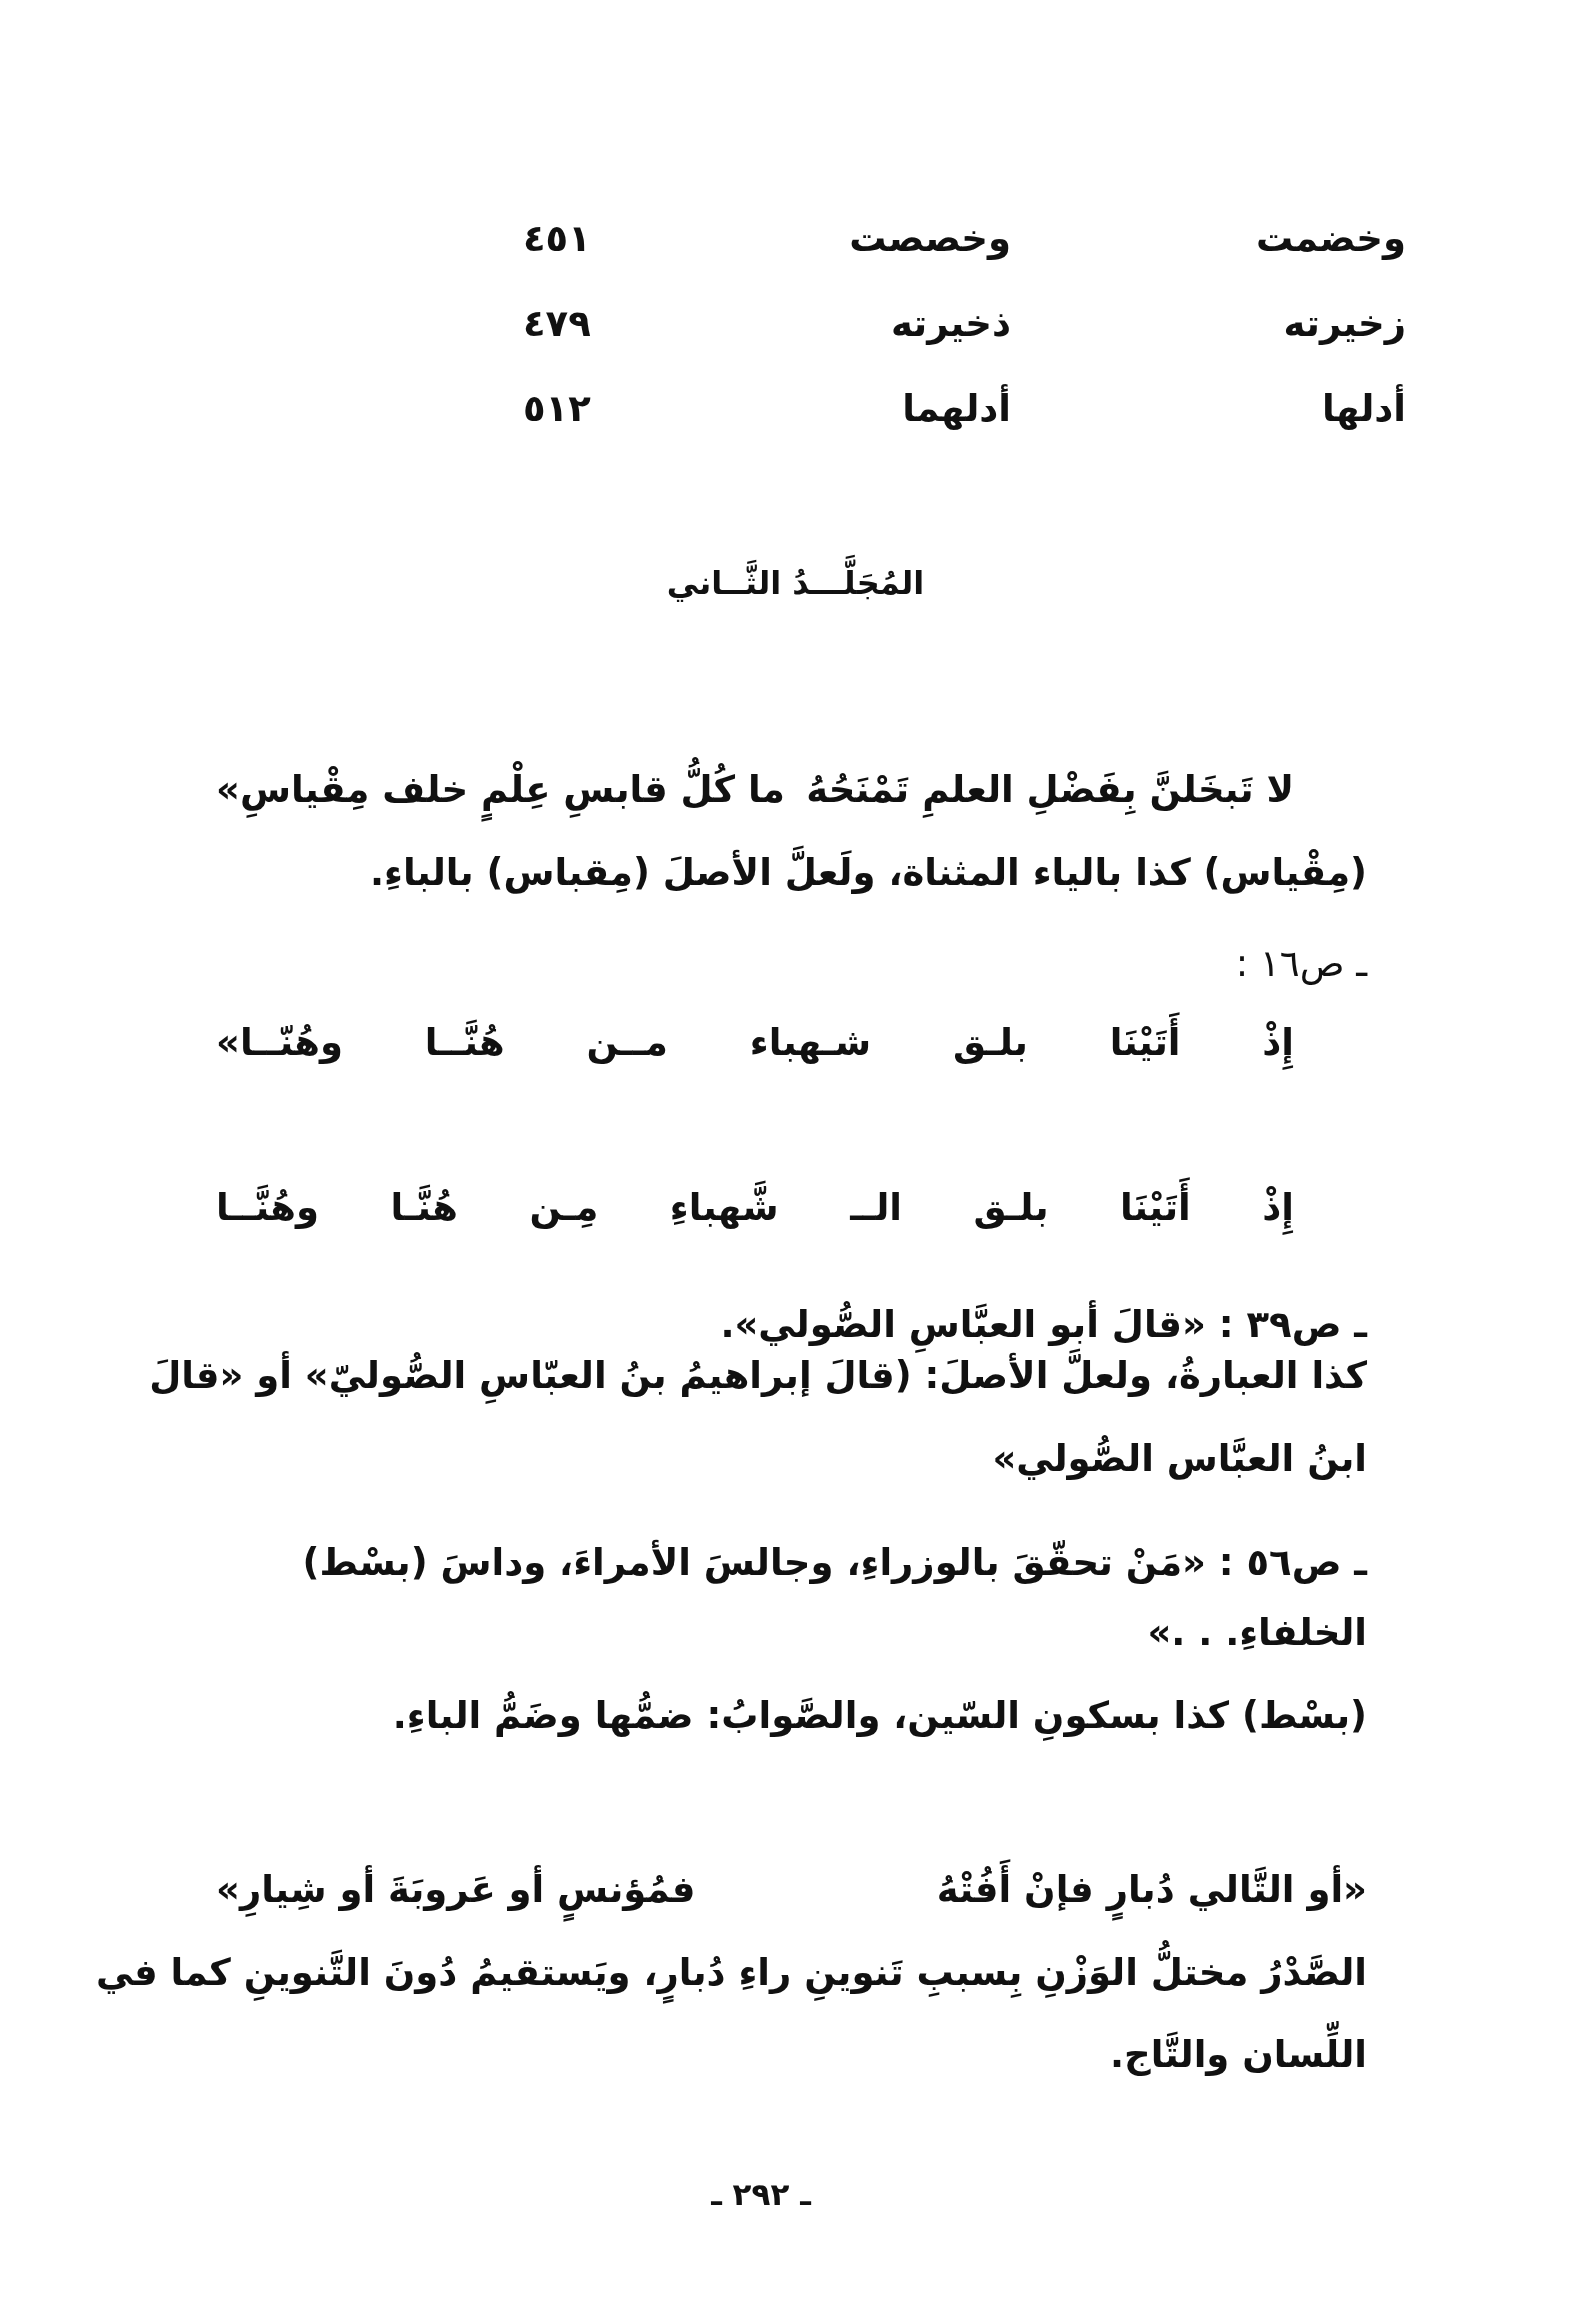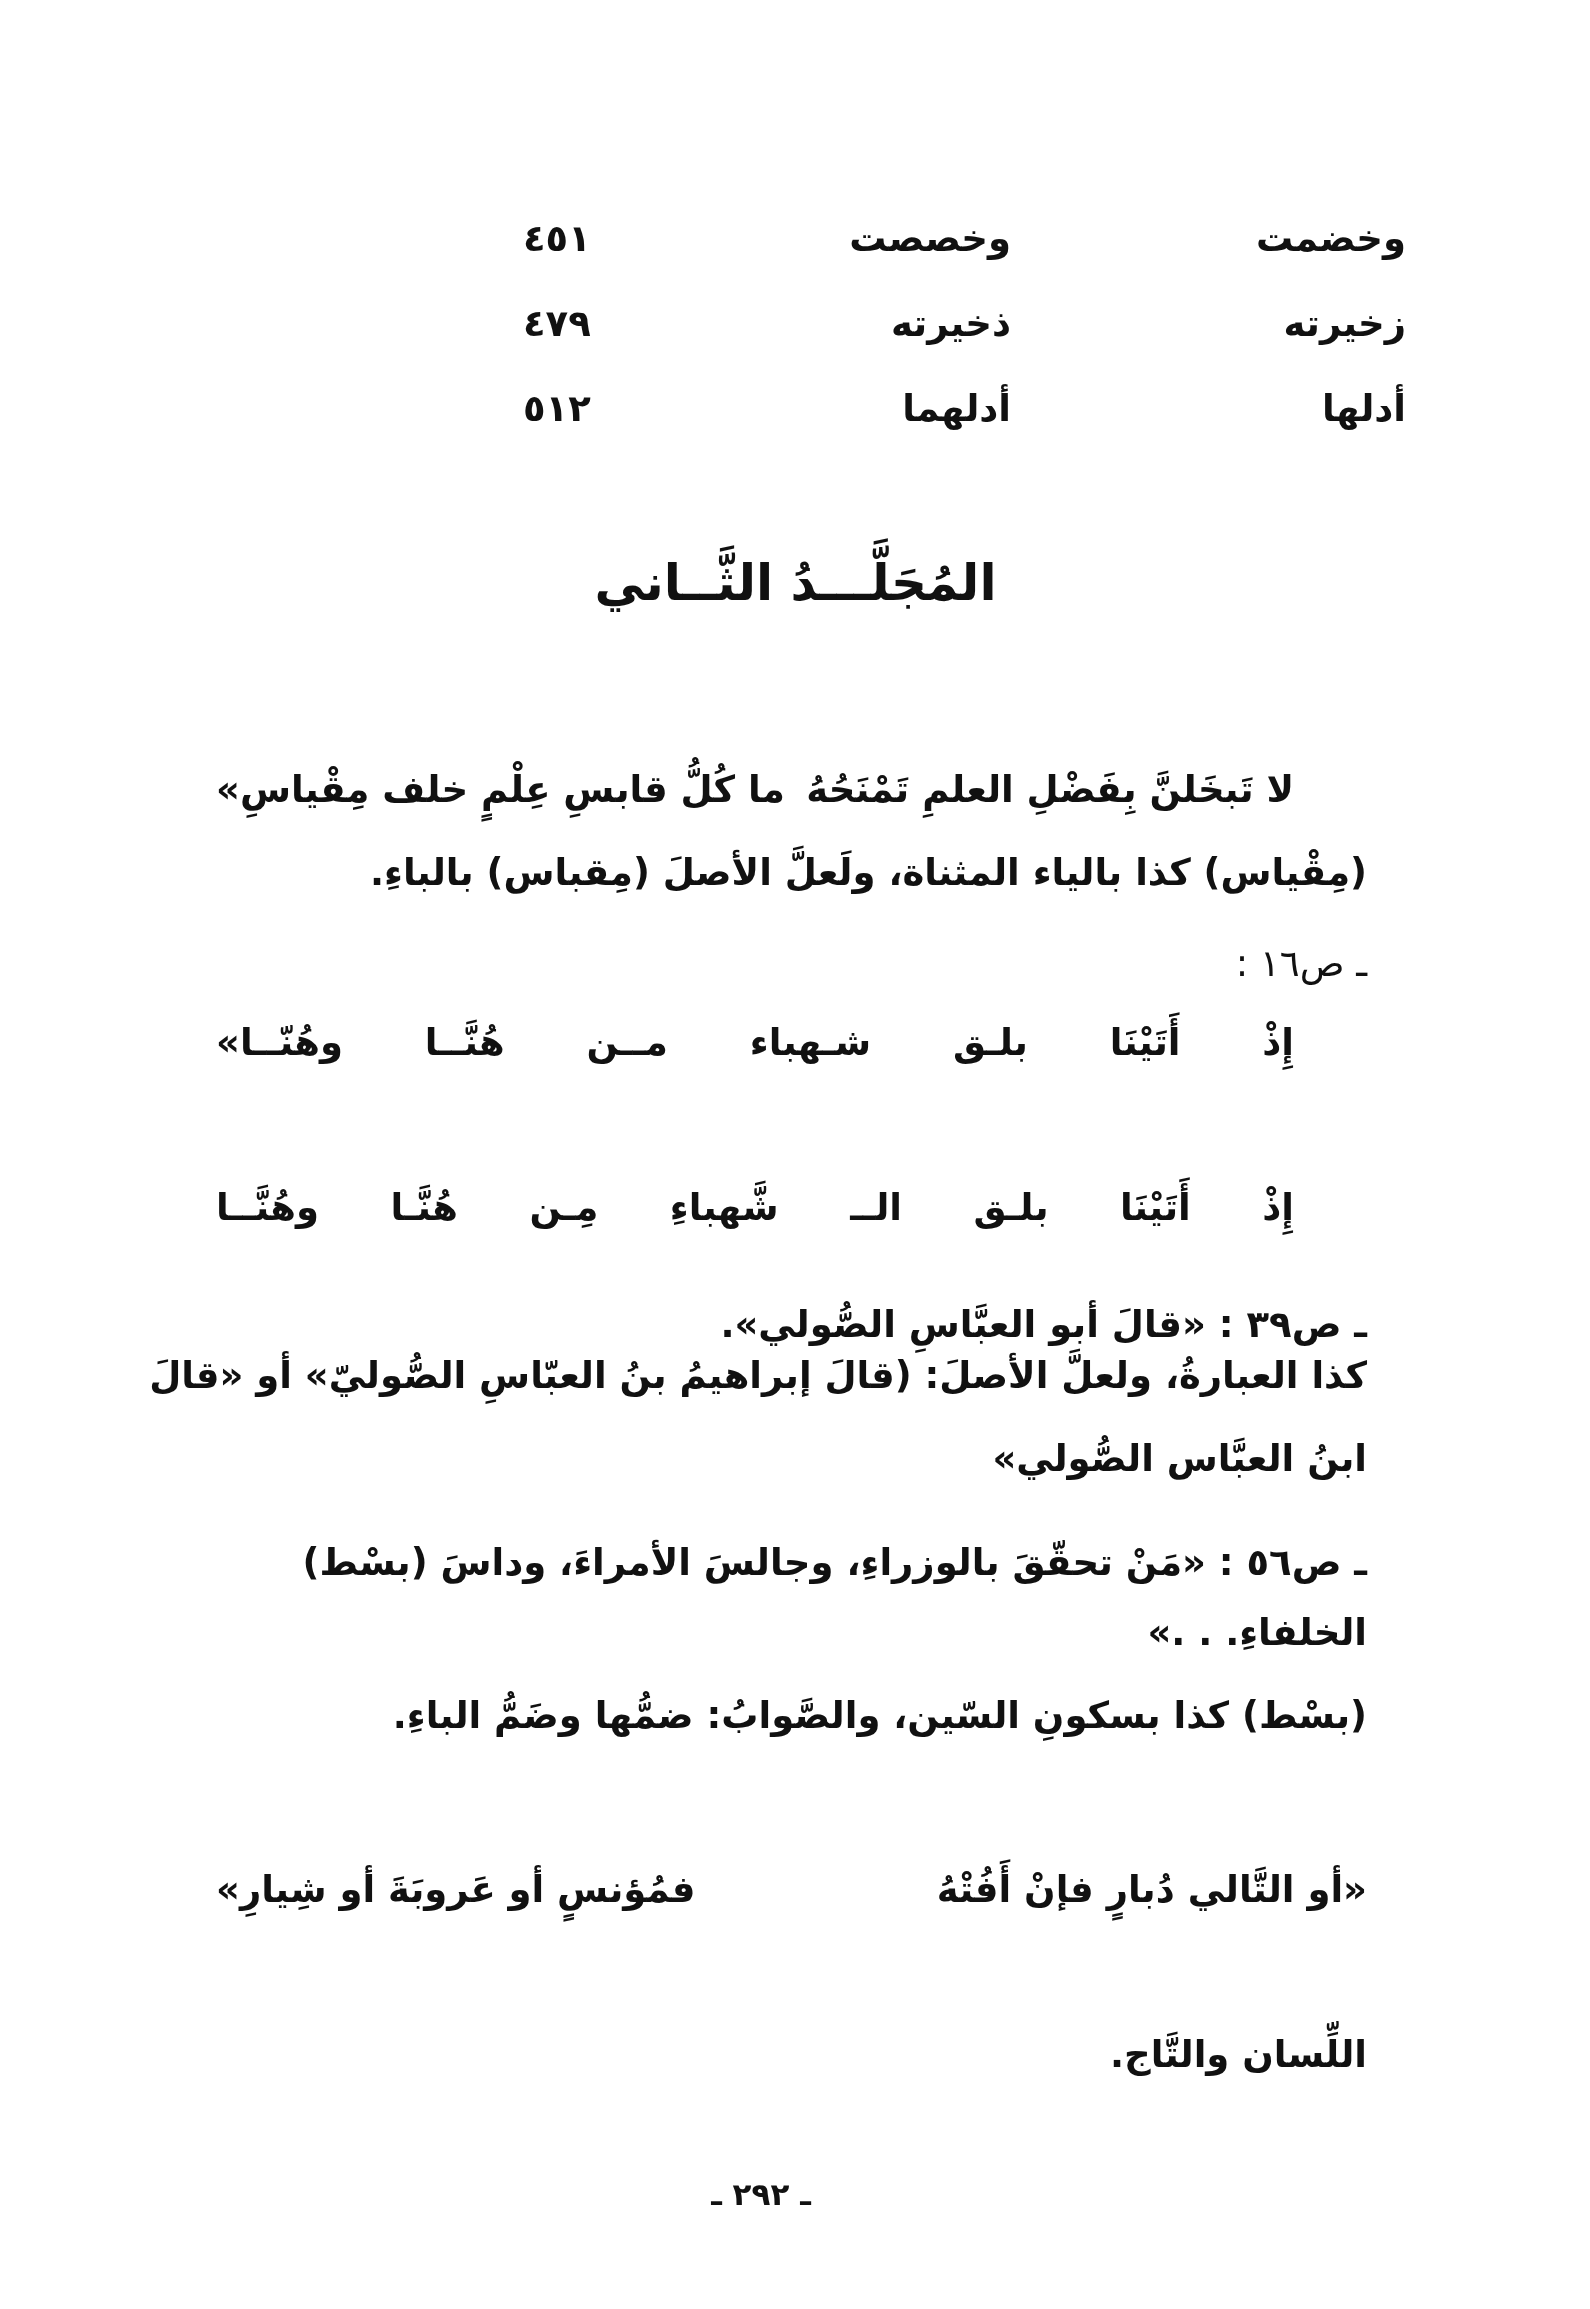--- a/index.html
+++ b/index.html
@@ -38,21 +38,21 @@
     .idx-cell.wrong { right: 185px; text-align: right; }
     .idx-cell.right { right: 580px; text-align: right; }
     .idx-cell.page  { left: 523px; text-align: left; direction: ltr; }
 
     
     .vol-title {
       position: absolute;
       left: 0; width: 1591px;
       top: 542px;
       text-align: center;
-      font-size: 50px;
+      font-size: 32px;
       font-weight: bold;
       line-height: 83px;
     }
 
     
     .line {
       position: absolute;
       right: 224px;
       width: 1151px;
       height: 73px;
@@ -138,17 +138,18 @@
   <div class="line" style="top:1422px;">ابنُ العبَّاس الصُّولي»</div>
 
   <div class="line" style="top:1526px;">ـ ص٥٦ : «مَنْ تحقّقَ بالوزراءِ، وجالسَ الأمراءَ، وداسَ (بسْط)</div>
   <div class="line" style="top:1596px;">الخلفاءِ. . .»</div>
   <div class="line" style="top:1679px;">(بسْط) كذا بسكونِ السّين، والصَّوابُ: ضمُّها وضَمُّ الباءِ.</div>
 
   <div class="line verse" style="top:1853px;">
     <span>«أو التَّالي دُبارٍ فإنْ أَفُتْهُ</span>
     <span>فمُؤنسٍ أو عَروبَةَ أو شِيارِ»</span>
   </div>
+  <div class="line" style="top:1936px;">الصَّدْرُ مختلُّ الوَزْنِ بِسببِ تَنوينِ راءِ دُبارٍ، ويَستقيمُ دُونَ التَّنوينِ كما في</div>
   <div class="line" style="top:2018px;">اللِّسان والتَّاج.</div>
 
   <div class="page-number">ـ ٢٩٢ ـ</div>
 </div>
 
 
 </body></html>

